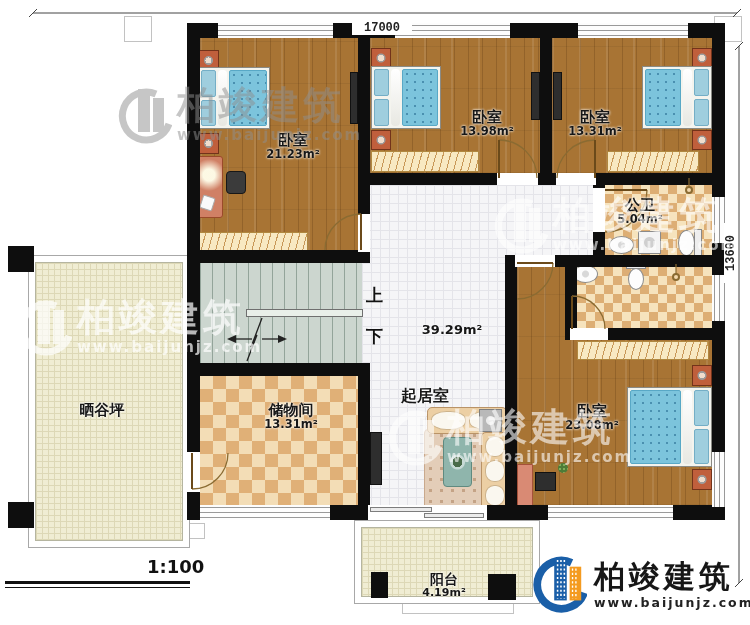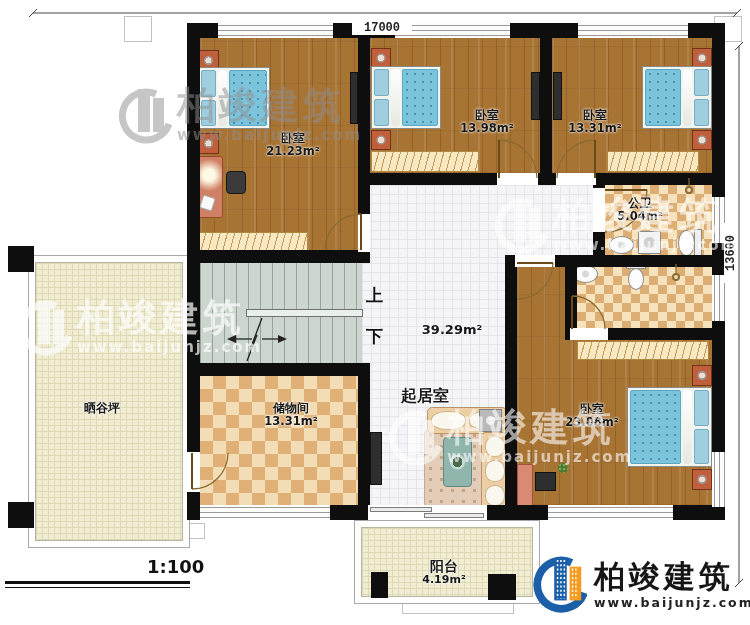--- a/index.html
+++ b/index.html
@@ -70,21 +70,21 @@
   .ctable{position:absolute;background:#8fb5ac;border:1px solid #5f8a80;border-radius:4px;
     background-image:radial-gradient(circle,#4a6b4a 0 5px,rgba(255,255,255,.5) 5px 7px,transparent 8px)}
   .sidetable{position:absolute;background:#b9b9b9;border:1px solid #7e7e7e;
     background-image:radial-gradient(circle,#ececec 0 4px,transparent 5px)}
   .dresser{position:absolute;background:#d98a74;border:1px solid #a5513a}
   .outline{position:absolute;border:1px solid #c2c2c2;background:#fff}
   .slider{position:absolute;background:#fff}
   .slider .p1,.slider .p2{position:absolute;height:5px;background:#ececec;border:1px solid #7d7d7d}
   .rlabel{position:absolute;text-align:center;color:#171717;
     text-shadow:0 0 2px rgba(255,255,255,.95),0 0 3px rgba(255,255,255,.85);line-height:1.08}
-  .rname{font-size:12px;font-weight:700}
+  .rname{font-size:15px;font-weight:700}
   .rname.big{font-size:16px}
   .rarea{font-size:11.5px;font-weight:700}
   .stairlbl{position:absolute;font-size:17px;font-weight:700;color:#111;
     text-shadow:0 0 2px #fff}
   .dimlbl{position:absolute;background:#fff;color:#222;font-family:"Liberation Mono","DejaVu Sans Mono",monospace;
     font-size:12px;font-weight:700;text-align:center;line-height:14px}
   .wm{position:absolute;display:flex;align-items:flex-start;pointer-events:none}
   .wm-name{font-size:38px;font-weight:900;letter-spacing:4px;line-height:1;white-space:nowrap}
   .wm-url{font-size:15px;font-weight:700;letter-spacing:2px;margin-top:2px;white-space:nowrap}
   .tb-title{position:absolute;left:6px;top:549px;font-size:26px;font-weight:700;letter-spacing:2px;color:#111;white-space:nowrap}
@@ -318,21 +318,21 @@
   </div>
   <div class="rlabel" style="left:410px;top:323px;width:84px">
     <div class="rarea" style="font-size:13px">39.29m²</div>
   </div>
   <div class="rlabel" style="left:383px;top:387px;width:84px">
     <div class="rname big">起居室</div>
   </div>
   <div class="rlabel" style="left:60px;top:402px;width:84px">
     <div class="rname">晒谷坪</div>
   </div>
-  <div class="rlabel" style="left:402px;top:559px;width:84px">
+  <div class="rlabel" style="left:402px;top:572px;width:84px">
     <div class="rname" style="font-size:14px">阳台</div>
     <div class="rarea" style="font-size:11px">4.19m²</div>
   </div>
   <div class="stairlbl" style="left:366px;top:284px">上</div>
   <div class="stairlbl" style="left:366px;top:325px">下</div>
 
   <div class="wm" style="left:116px;top:86px;color:#8f8f8f;opacity:.5">
     <svg width="56" height="62" viewBox="0 0 56 62" style="margin-right:5px">
       <path d="M40 8 A24 24 0 1 0 53 38" fill="none" stroke="currentColor" stroke-width="7"></path>
       <rect x="22" y="3" width="12" height="43" fill="currentColor"></rect>

